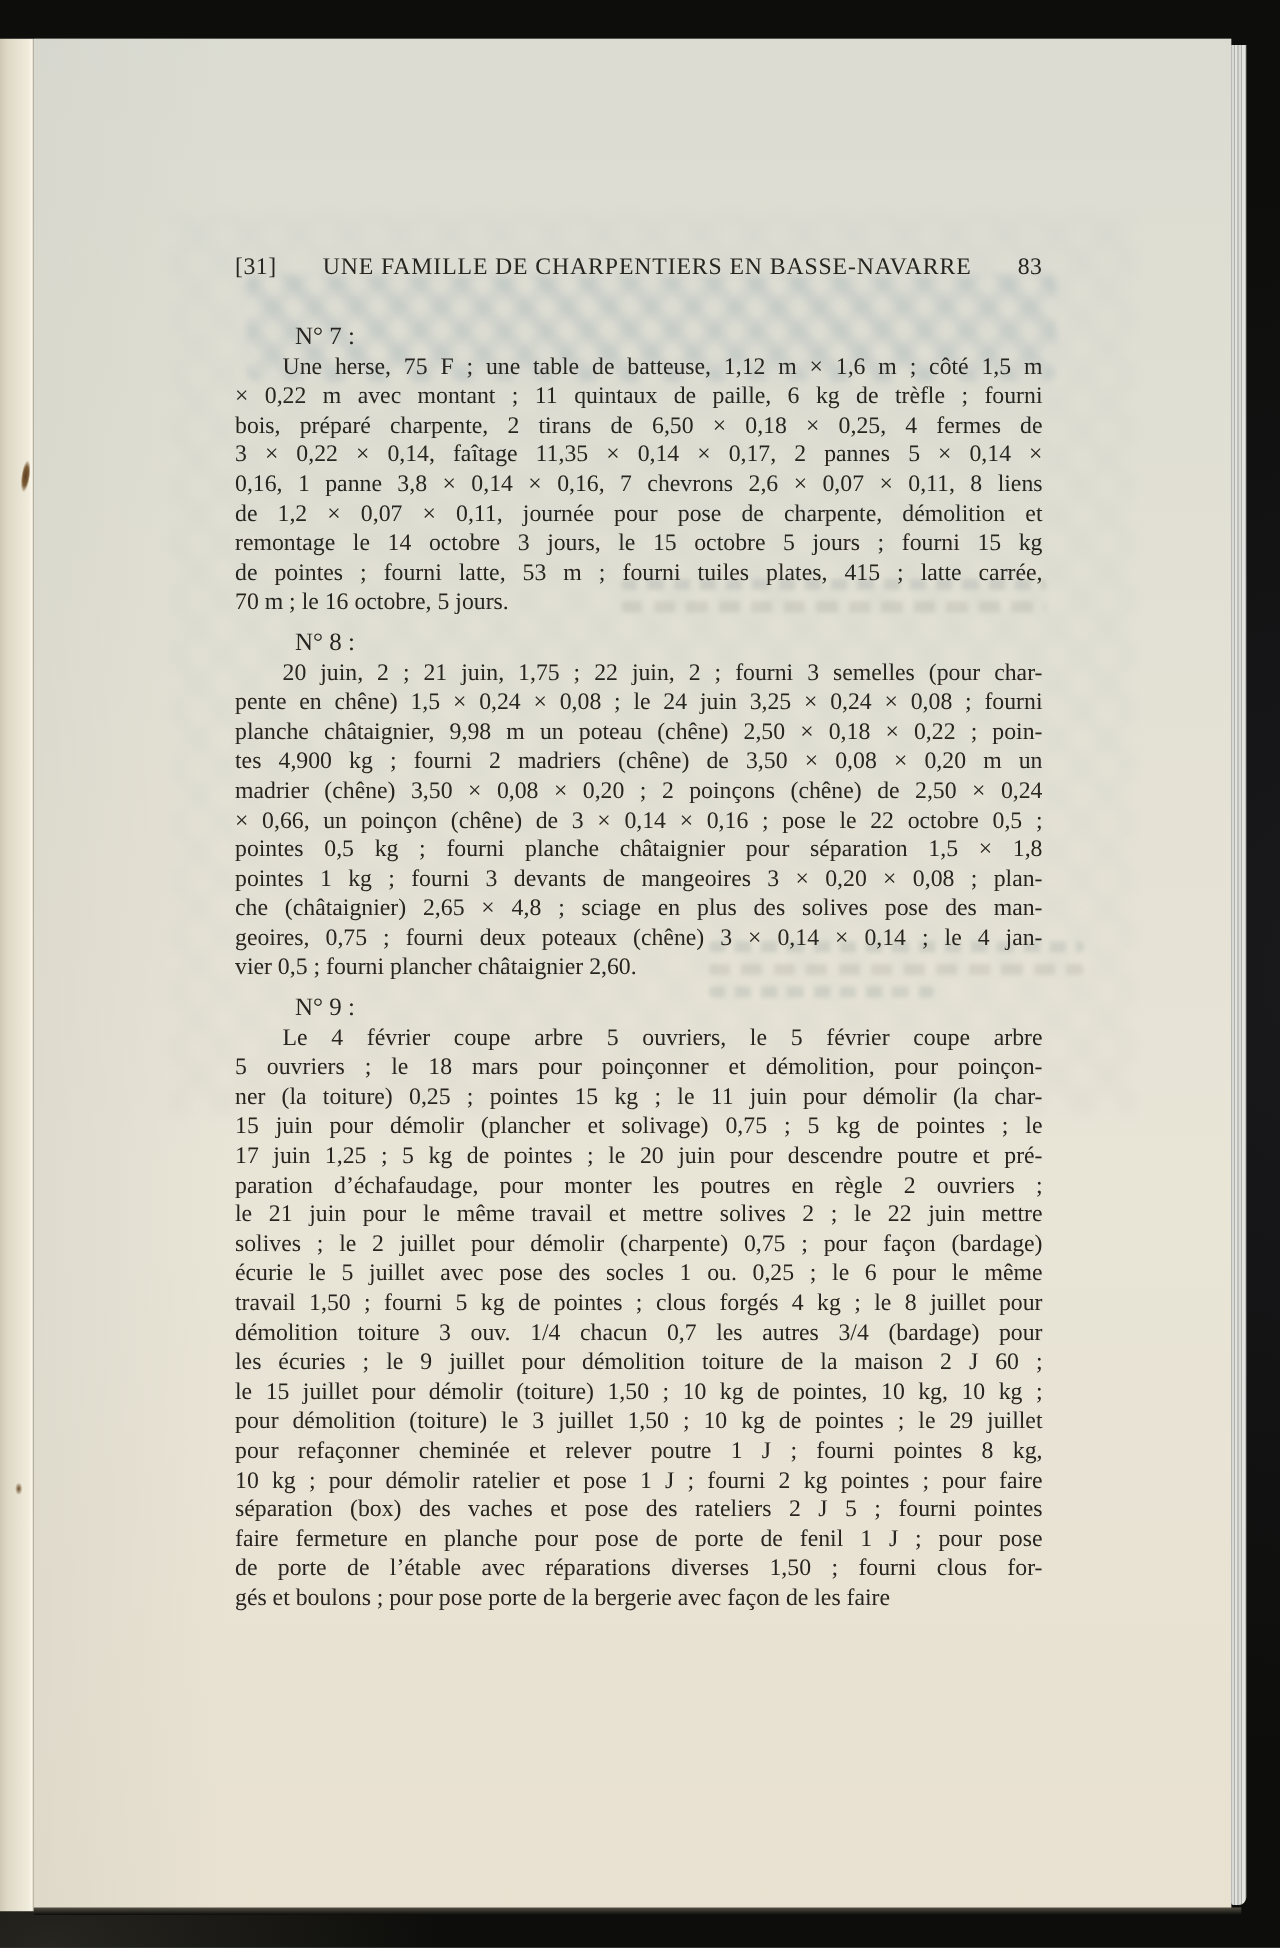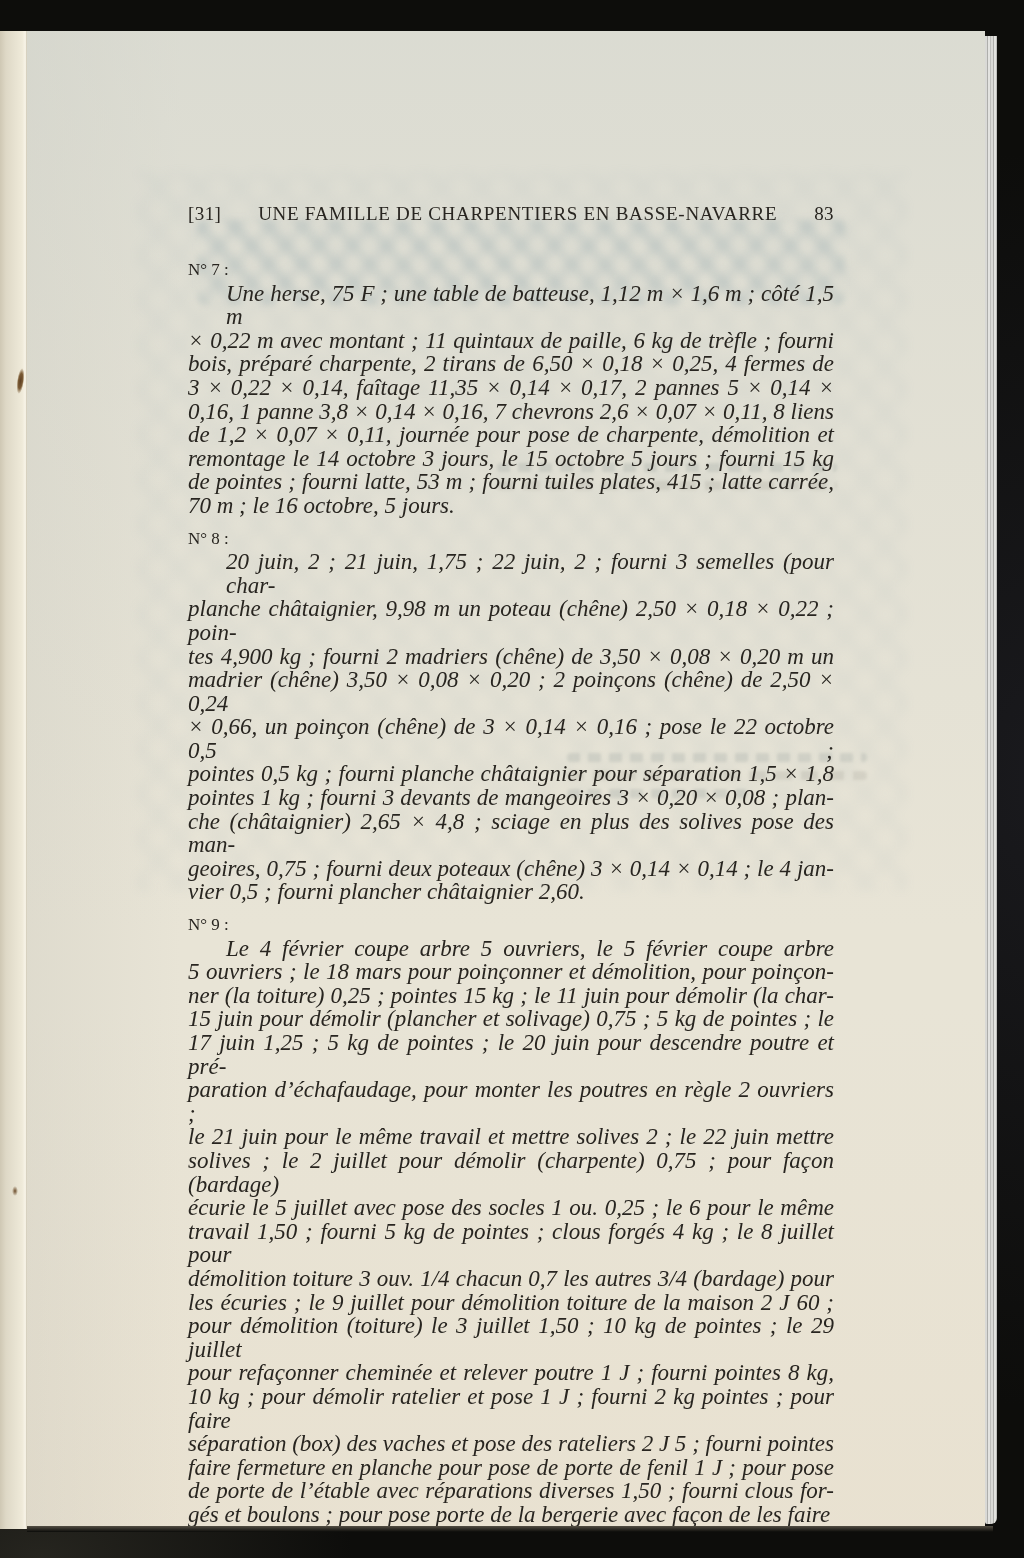--- a/index.html
+++ b/index.html
@@ -42,22 +42,22 @@
   .speck{position:absolute;border-radius:50%;}
   .speck.s1{left:17px;top:368px;width:7px;height:26px;border-radius:40% 60% 50% 50%;
     background:radial-gradient(closest-side,#5d3f22,#7c5c36 60%,rgba(124,92,54,0));transform:rotate(8deg);}
   .speck.s2{left:12px;top:1186px;width:6px;height:10px;
     background:radial-gradient(closest-side,#6a4a28,rgba(106,74,40,0));}
   
   .content{position:absolute;left:161px;top:172px;width:646px;color:var(--ink,#282520);}
   .page-header{display:flex;justify-content:space-between;align-items:baseline;
     font-size:19px;letter-spacing:.4px;margin-bottom:33px;white-space:nowrap;text-align:right;}
   .page-header .title{letter-spacing:.7px;}
-  .sec-label{font-size:17px;line-height:23.6px;margin-top:9px;}
-  .line{font-size:23px;line-height:23.6px;text-align:justify;text-align-last:justify;text-justify:inter-word;font-style:italic;}
+  .sec-label{font-size:20px;line-height:23.6px;margin-top:9px;margin-left:48px;}
+  .line{font-size:19px;line-height:23.6px;text-align:justify;text-align-last:justify;text-justify:inter-word;}
   .line.first{padding-left:38px;box-sizing:border-box;}
   .line.last{text-align-last:left;}
 </style>
 </head>
 <body>
 
 <div class="scene">
   <div class="edge-strip"></div>
 
   <div class="page">
@@ -85,20 +85,21 @@
           <div class="line">× 0,22 m avec montant ; 11 quintaux de paille, 6 kg de trèfle ; fourni</div>
           <div class="line">bois, préparé charpente, 2 tirans de 6,50 × 0,18 × 0,25, 4 fermes de</div>
           <div class="line">3 × 0,22 × 0,14, faîtage 11,35 × 0,14 × 0,17, 2 pannes 5 × 0,14 ×</div>
           <div class="line">0,16, 1 panne 3,8 × 0,14 × 0,16, 7 chevrons 2,6 × 0,07 × 0,11, 8 liens</div>
           <div class="line">de 1,2 × 0,07 × 0,11, journée pour pose de charpente, démolition et</div>
           <div class="line">remontage le 14 octobre 3 jours, le 15 octobre 5 jours ; fourni 15  kg</div>
           <div class="line">de pointes ; fourni latte, 53 m ; fourni tuiles plates, 415 ; latte carrée,</div>
           <div class="line last">70 m ; le 16 octobre, 5 jours.</div>
           <div class="sec-label">N° 8 :</div>
           <div class="line first">20 juin, 2 ; 21 juin, 1,75 ; 22 juin, 2 ; fourni 3 semelles (pour char-</div>
+          <div class="line">pente en chêne) 1,5 × 0,24 × 0,08 ; le 24 juin 3,25 × 0,24 × 0,08 ; fourni</div>
           <div class="line">planche châtaignier, 9,98 m un poteau (chêne) 2,50 × 0,18 × 0,22 ; poin-</div>
           <div class="line">tes 4,900 kg ; fourni 2 madriers (chêne) de 3,50 × 0,08 × 0,20 m un</div>
           <div class="line">madrier (chêne) 3,50 × 0,08 × 0,20 ; 2 poinçons (chêne) de 2,50 × 0,24</div>
           <div class="line">× 0,66, un poinçon (chêne) de 3 × 0,14 × 0,16 ; pose le 22 octobre 0,5 ;</div>
           <div class="line">pointes 0,5 kg ; fourni planche châtaignier pour séparation 1,5 × 1,8</div>
           <div class="line">pointes 1 kg ; fourni 3 devants de mangeoires 3 × 0,20 × 0,08 ; plan-</div>
           <div class="line">che (châtaignier) 2,65 × 4,8 ; sciage en plus des solives pose des man-</div>
           <div class="line">geoires, 0,75 ; fourni deux poteaux (chêne) 3 × 0,14 × 0,14 ; le 4 jan-</div>
           <div class="line last">vier 0,5 ; fourni plancher châtaignier 2,60.</div>
           <div class="sec-label">N° 9 :</div>
@@ -107,20 +108,21 @@
           <div class="line">ner (la toiture) 0,25 ; pointes 15 kg ; le 11 juin pour démolir (la char-</div>
           <div class="line">15 juin pour démolir (plancher et solivage) 0,75 ; 5 kg de pointes ; le</div>
           <div class="line">17 juin 1,25 ; 5 kg de pointes ; le 20 juin pour descendre poutre et pré-</div>
           <div class="line">paration d’échafaudage, pour monter les poutres en règle 2 ouvriers ;</div>
           <div class="line">le 21 juin pour le même travail et mettre solives 2 ; le 22 juin mettre</div>
           <div class="line">solives ; le 2 juillet pour démolir (charpente) 0,75 ; pour façon (bardage)</div>
           <div class="line">écurie le 5 juillet avec pose des socles 1 ou. 0,25 ; le 6 pour le même</div>
           <div class="line">travail 1,50 ; fourni 5 kg de pointes ; clous forgés 4 kg ; le 8 juillet pour</div>
           <div class="line">démolition toiture 3 ouv. 1/4 chacun 0,7 les autres 3/4 (bardage) pour</div>
           <div class="line">les écuries ; le 9 juillet pour démolition toiture de la maison 2 J 60 ;</div>
+          <div class="line">le 15 juillet pour démolir (toiture) 1,50 ; 10 kg de pointes, 10 kg, 10 kg ;</div>
           <div class="line">pour démolition (toiture) le 3 juillet 1,50 ; 10 kg de pointes ; le 29 juillet</div>
           <div class="line">pour refaçonner cheminée et relever poutre 1 J ; fourni pointes 8 kg,</div>
           <div class="line">10 kg ; pour démolir ratelier et pose 1 J ; fourni 2 kg pointes ; pour faire</div>
           <div class="line">séparation (box) des vaches et pose des rateliers 2 J 5 ; fourni pointes</div>
           <div class="line">faire fermeture en planche pour pose de porte de fenil 1 J ; pour pose</div>
           <div class="line">de porte de l’étable avec réparations diverses 1,50 ; fourni clous for-</div>
           <div class="line last">gés et boulons ; pour pose porte de la bergerie avec façon de les faire</div>
         </div>
     </div>
   </div>

